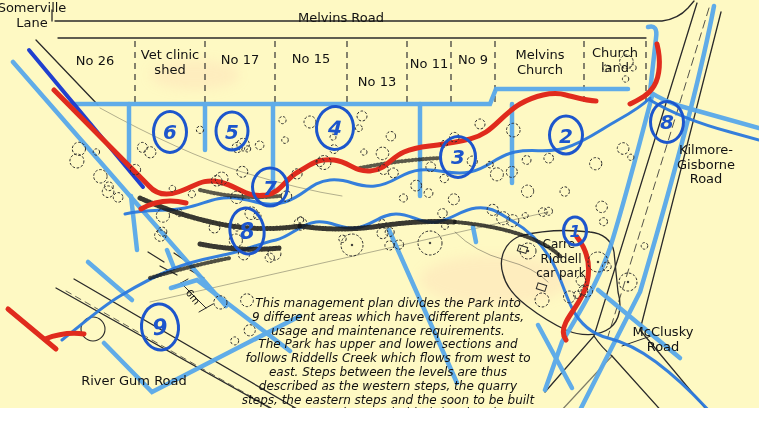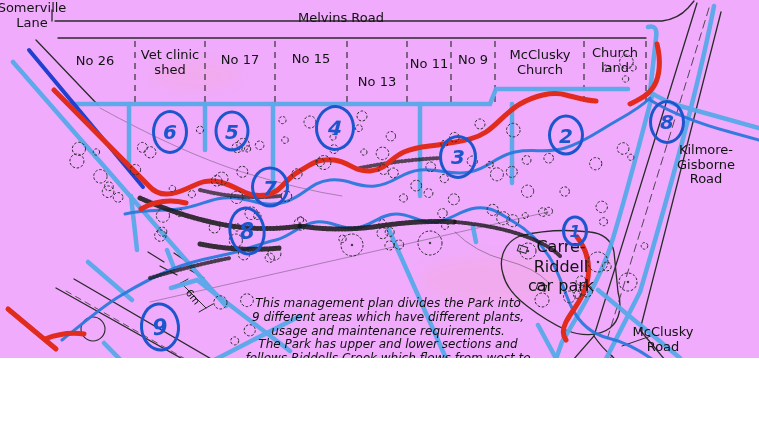--- a/index.html
+++ b/index.html
@@ -1,25 +1,25 @@
 <!DOCTYPE html>
 <html style="--path_red: #e02b1d; --boundary_light_blue: #58a8ea; --boundary_dark_blue: #2140cf; --creek_blue: #2b79dd; --marker_blue: #1d56cc; --ink_black: #222222;"><head>
 <meta charset="utf-8">
 <style>
   html,body{margin:0;padding:0;background:#ffffff;}
   .stage{
-    position:relative;width:759px;height:358px;background:#f0abfc;overflow:hidden;
+    position:relative;width:759px;height:408px;background:#fef9c3;overflow:hidden;
     font-family:"DejaVu Sans", sans-serif;color:#151515;
   }
   .stage svg{position:absolute;left:0;top:0;}
   .label{
     position:absolute;white-space:pre-line;text-align:center;line-height:1.12;
     font-size:13px;color:#121212;transform:translate(-50%,0);
   }
-  .label.small{font-size:16px;}
+  .label.small{font-size:12px;}
   .note{
     position:absolute;left:222px;top:297px;width:332px;
     font-size:12px;font-weight:normal;font-style:italic;line-height:1.15;
     text-align:center;white-space:pre-line;color:#101010;
   }
   .marker{
     position:absolute;display:flex;align-items:center;justify-content:center;
     border:3px solid var(--marker_blue,#1d56cc);border-radius:50%;
     color:var(--marker_blue,#1d56cc);font-weight:bold;font-style:italic;
     font-size:20px;transform:translate(-50%,-50%);background:transparent;
@@ -256,21 +256,21 @@
   <div class="label" style="left:663px;top:325px;">McClusky Road</div>
 
   <div class="label" style="left:95px;top:54px;">No 26</div>
   <div class="label" style="left:170px;top:48px;">Vet clinic
 shed</div>
   <div class="label" style="left:240px;top:53px;">No 17</div>
   <div class="label" style="left:311px;top:52px;">No 15</div>
   <div class="label" style="left:377px;top:55px;margin-top:20px;">No 13</div>
   <div class="label" style="left:429px;top:57px;">No 11</div>
   <div class="label" style="left:473px;top:53px;">No 9</div>
-  <div class="label" style="left:540px;top:48px;">McClusky
+  <div class="label" style="left:540px;top:48px;">Melvins
 Church</div>
   <div class="label" style="left:615px;top:46px;">Church
 land</div>
 
   <div class="label small" style="left:561px;top:237px;line-height:1.22;">Carre-
 Riddell
 car park</div>
   <div class="measure" style="left:193px;top:297px;">6m</div>
 
   <div class="marker" style="left:575px;top:231px;width:20px;height:25px;font-size:16px;">

